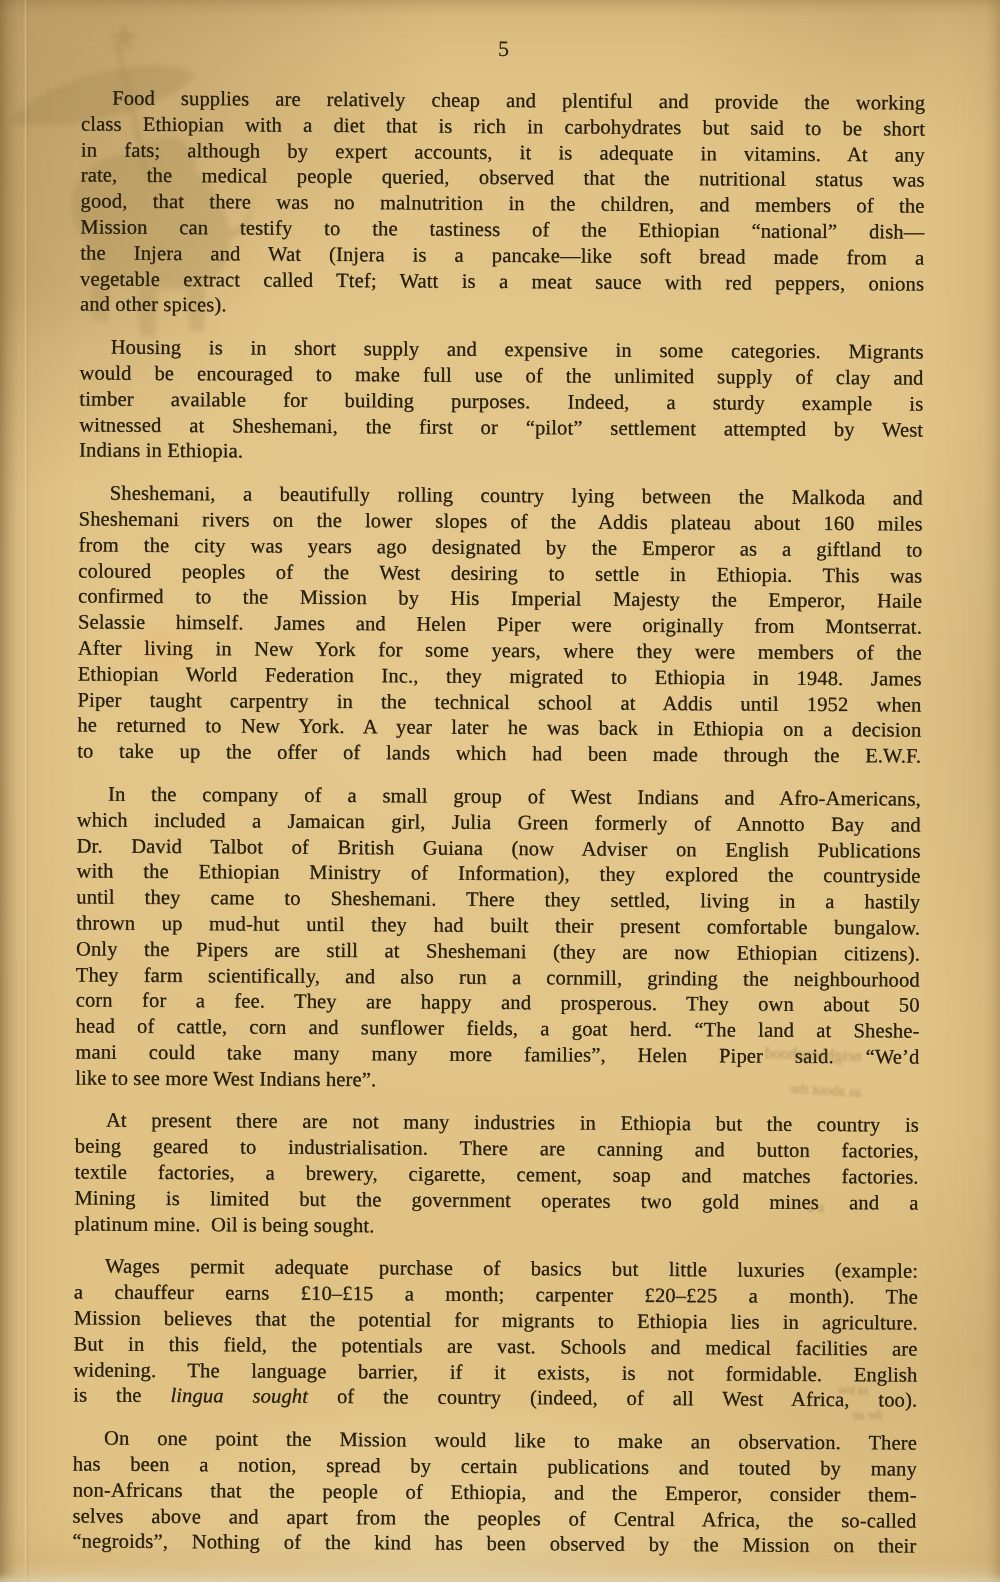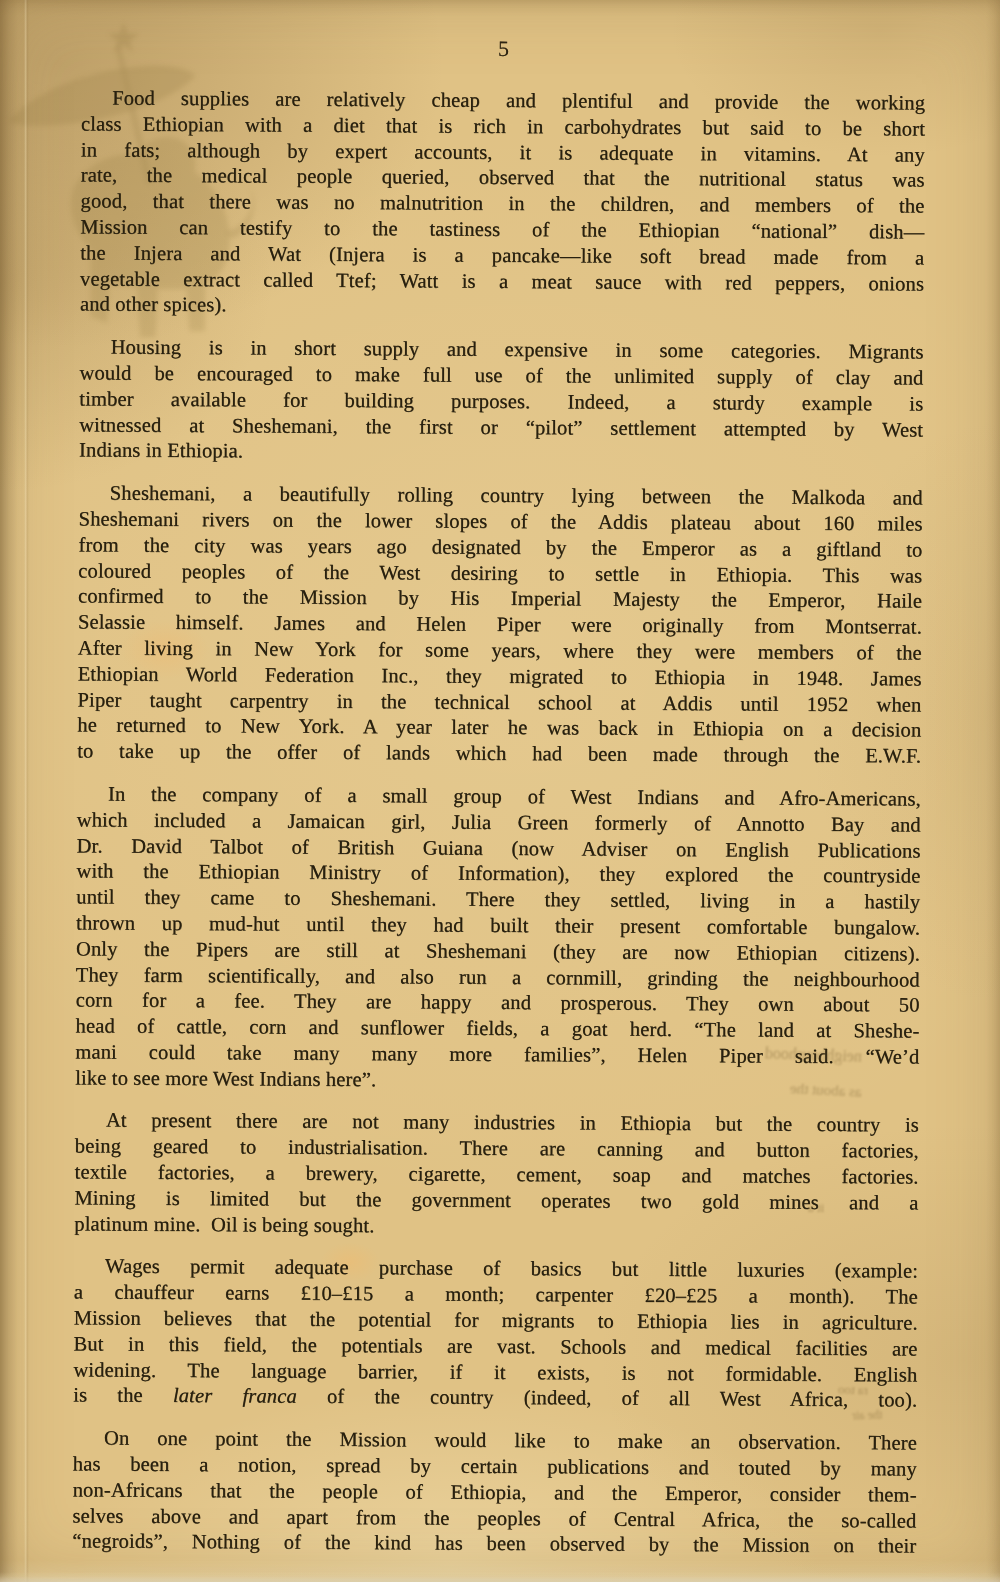--- a/index.html
+++ b/index.html
@@ -155,21 +155,21 @@
           <div class="line">textile factories, a brewery, cigarette, cement, soap and matches factories.</div>
           <div class="line">Mining is limited but the government operates two gold mines and a</div>
           <div class="line lastfree">platinum mine. Oil is being sought.</div>
         </div>
         <div class="para">
           <div class="line first">Wages permit adequate purchase of basics but little luxuries (example:</div>
           <div class="line">a chauffeur earns £10–£15 a month; carpenter £20–£25 a month).  The</div>
           <div class="line">Mission believes that the potential for migrants to Ethiopia lies in agriculture.</div>
           <div class="line">But in this field, the potentials are vast.  Schools and medical facilities are</div>
           <div class="line">widening.  The language barrier, if it exists, is not formidable.  English</div>
-          <div class="line">is the <i>later franca</i> of the country (indeed, of all West Africa, too).</div>
+          <div class="line">is the <i>lingua sought</i> of the country (indeed, of all West Africa, too).</div>
         </div>
         <div class="para">
           <div class="line first">On one point the Mission would like to make an observation.  There</div>
           <div class="line">has been a notion, spread by certain publications and touted by many</div>
           <div class="line">non-Africans that the people of Ethiopia, and the Emperor, consider them-</div>
           <div class="line">selves above and apart from the peoples of Central Africa, the so-called</div>
           <div class="line">“negroids”,  Nothing of the kind has been observed by the Mission on their</div>
         </div>
       </div>
   </div>

